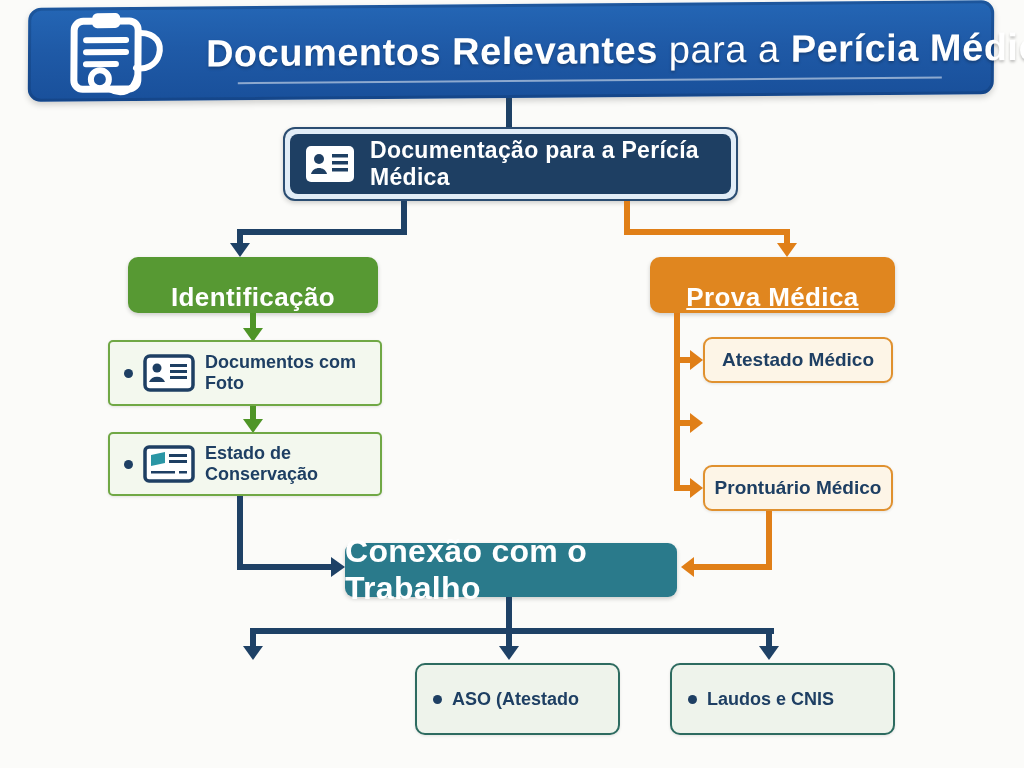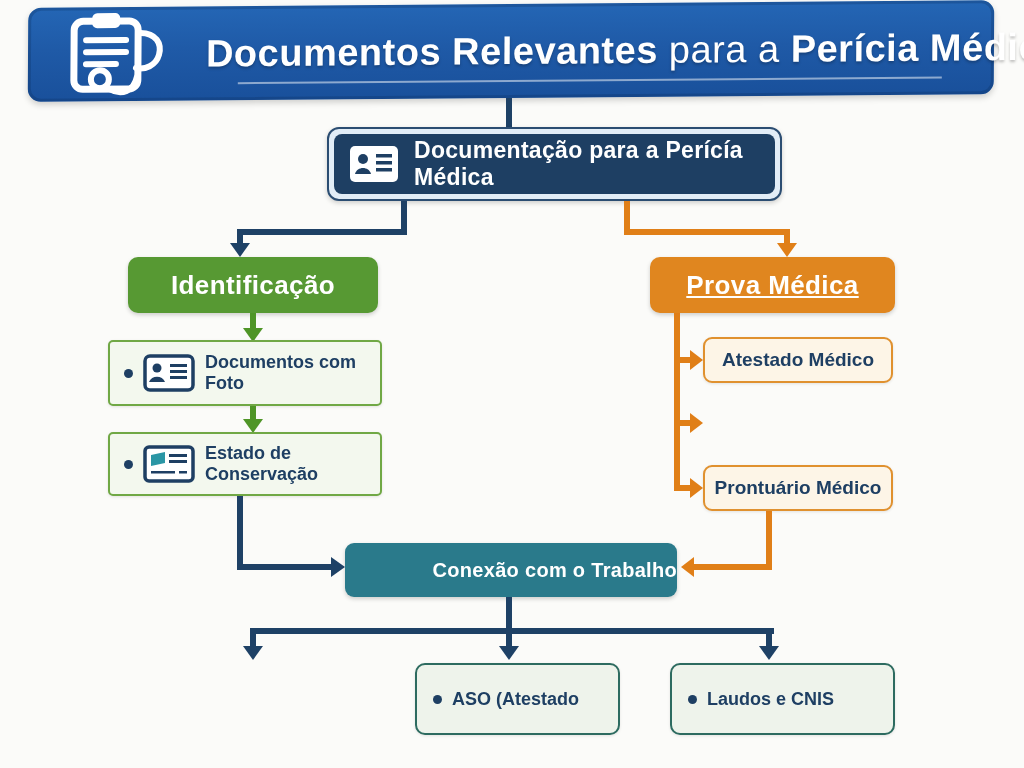--- a/index.html
+++ b/index.html
@@ -24,40 +24,40 @@
   .arr{position:absolute;width:0;height:0;}
   .ad-navy{border-left:10px solid transparent;border-right:10px solid transparent;border-top:14px solid #1e4166;}
   .ad-green{border-left:10px solid transparent;border-right:10px solid transparent;border-top:14px solid #4f9527;}
   .ad-orange{border-left:10px solid transparent;border-right:10px solid transparent;border-top:14px solid #e07f18;}
   .ar-navy{border-top:10px solid transparent;border-bottom:10px solid transparent;border-left:14px solid #1e4166;}
   .ar-orange{border-top:10px solid transparent;border-bottom:10px solid transparent;border-left:13px solid #e07f18;}
   .al-orange{border-top:10px solid transparent;border-bottom:10px solid transparent;border-right:13px solid #e07f18;}
   
   .root-outer{position:absolute;left:283px;top:127px;width:455px;height:74px;box-sizing:border-box;
               background:#e2edf7;border:2px solid #2b4d72;border-radius:12px;padding:5px;
-              box-shadow:0 2px 5px rgba(0,0,0,.18);margin-left:44px;}
+              box-shadow:0 2px 5px rgba(0,0,0,.18);}
   .root-inner{width:100%;height:100%;background:#1e3f63;border-radius:8px;display:flex;
               align-items:center;gap:16px;padding-left:16px;box-sizing:border-box;}
   .root-label{color:#fff;font-size:23px;font-weight:bold;letter-spacing:.3px;}
   .branch-header{position:absolute;height:56px;border-radius:10px;color:#fff;font-size:26px;
-                 font-weight:bold;display:flex;align-items:center;justify-content:center;
+                 font-weight:bold;display:flex;align-items:flex-end;justify-content:center;
                  letter-spacing:.4px;box-shadow:0 2px 4px rgba(0,0,0,.18);}
   .hdr-green{left:128px;top:257px;width:250px;background:#579933;}
   .hdr-orange{left:650px;top:257px;width:245px;background:#e0861f;text-decoration:underline;}
   .sub-green{position:absolute;left:108px;width:274px;box-sizing:border-box;background:#f3f8ee;
              border:2px solid #70a845;border-radius:5px;display:flex;align-items:center;
              gap:10px;padding:0 10px 0 14px;box-shadow:0 1px 3px rgba(0,0,0,.10);}
   .sub-orange{position:absolute;left:703px;width:190px;height:46px;box-sizing:border-box;
               background:#fdf5e7;border:2px solid #e0912f;border-radius:9px;display:flex;
               align-items:center;justify-content:center;box-shadow:0 1px 3px rgba(0,0,0,.10);}
   .sub-orange .lbl{color:#1e3f63;font-size:19px;font-weight:bold;}
   .sub-green .lbl{color:#1e3f63;font-size:18px;font-weight:bold;}
   .teal-box{position:absolute;left:345px;top:543px;width:332px;height:54px;background:#2a7a8b;
             border-radius:9px;display:flex;align-items:center;justify-content:flex-end;
-            color:#fff;font-size:20px;font-weight:bold;letter-spacing:.3px;
+            color:#fff;font-size:32px;font-weight:bold;letter-spacing:.3px;
             box-shadow:0 2px 4px rgba(0,0,0,.18);}
   .bottom-box{position:absolute;top:663px;height:72px;box-sizing:border-box;background:#eef3eb;
               border:2.5px solid #2d6b60;border-radius:10px;display:flex;align-items:center;
               gap:10px;padding:0 10px 0 16px;box-shadow:0 1px 3px rgba(0,0,0,.10);}
   .bottom-box .txt{display:flex;flex-direction:column;justify-content:center;}
   .bottom-box .txt div{color:#1e3f63;font-size:18px;font-weight:bold;line-height:1.35;}
   .bullet{width:9px;height:9px;border-radius:50%;background:#1e3f63;flex:none;}
   .icn{display:flex;align-items:center;flex:none;}
 </style>
 </head>

